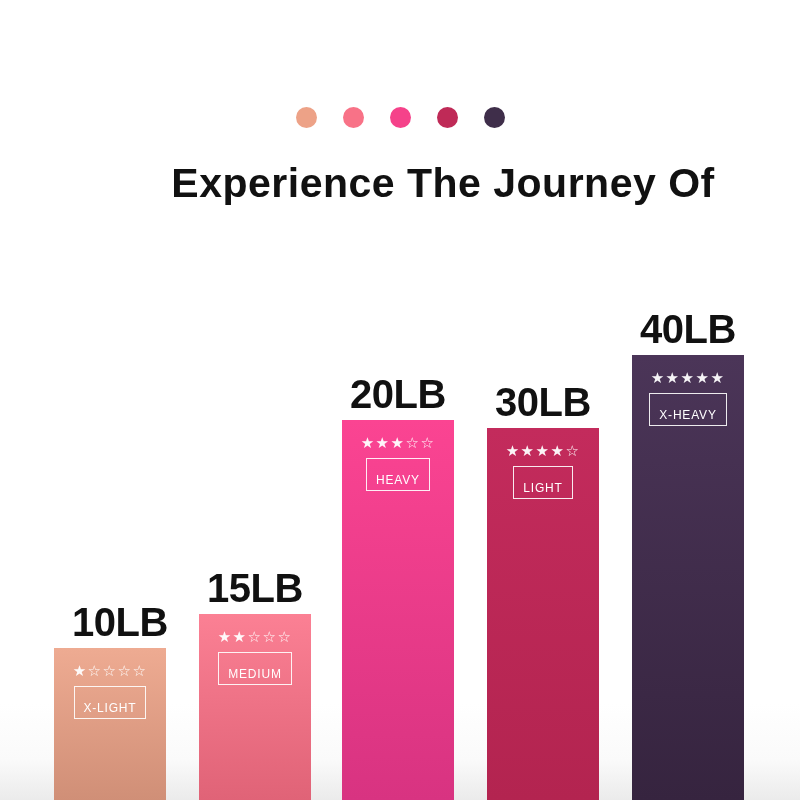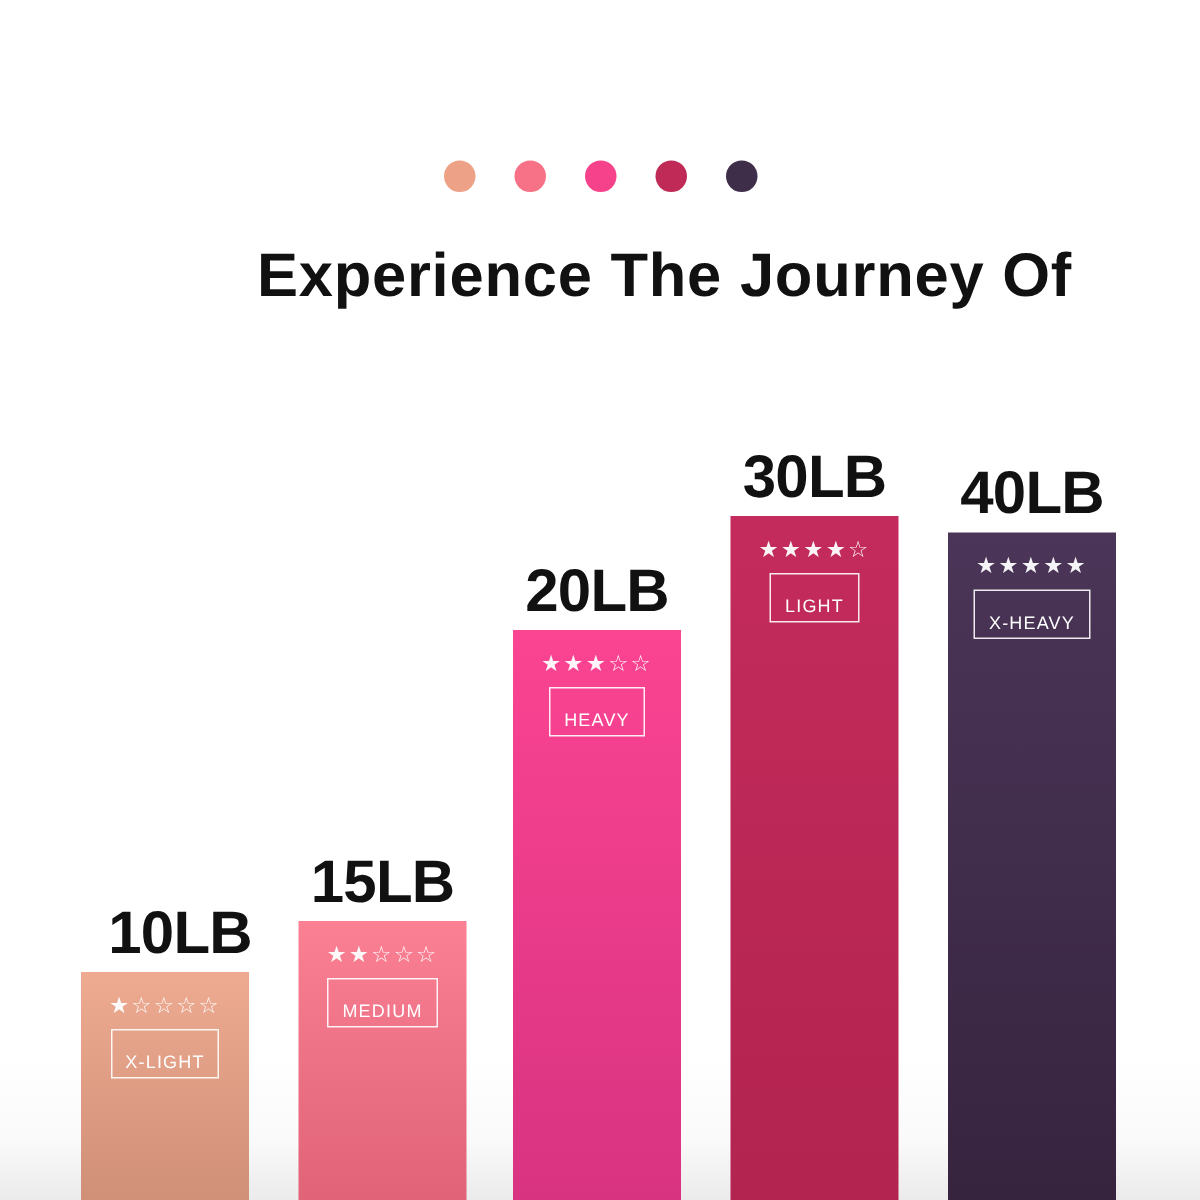--- a/index.html
+++ b/index.html
@@ -149,21 +149,21 @@
           <div class="tier-box">MEDIUM</div>
         </div>
       </div>
       <div class="bar-group" style="left: 342px; height: 380px; width: 112px;">
         <div class="bar-value">20LB</div>
         <div class="bar" style="background: linear-gradient(rgb(251, 68, 146) 0%, rgb(216, 51, 129) 100%);">
           <div class="stars">★★★☆☆</div>
           <div class="tier-box">HEAVY</div>
         </div>
       </div>
-      <div class="bar-group" style="left: 487px; height: 456px; width: 112px;">
+      <div class="bar-group" style="left: 487px; height: 372px; width: 112px;">
         <div class="bar-value">30LB</div>
         <div class="bar" style="background: linear-gradient(rgb(195, 43, 92) 0%, rgb(179, 36, 80) 100%);">
           <div class="stars">★★★★☆</div>
           <div class="tier-box">LIGHT</div>
         </div>
       </div>
       <div class="bar-group" style="left: 632px; height: 445px; width: 112px;">
         <div class="bar-value">40LB</div>
         <div class="bar" style="background: linear-gradient(rgb(75, 53, 88) 0%, rgb(54, 36, 63) 100%);">
           <div class="stars">★★★★★</div>

